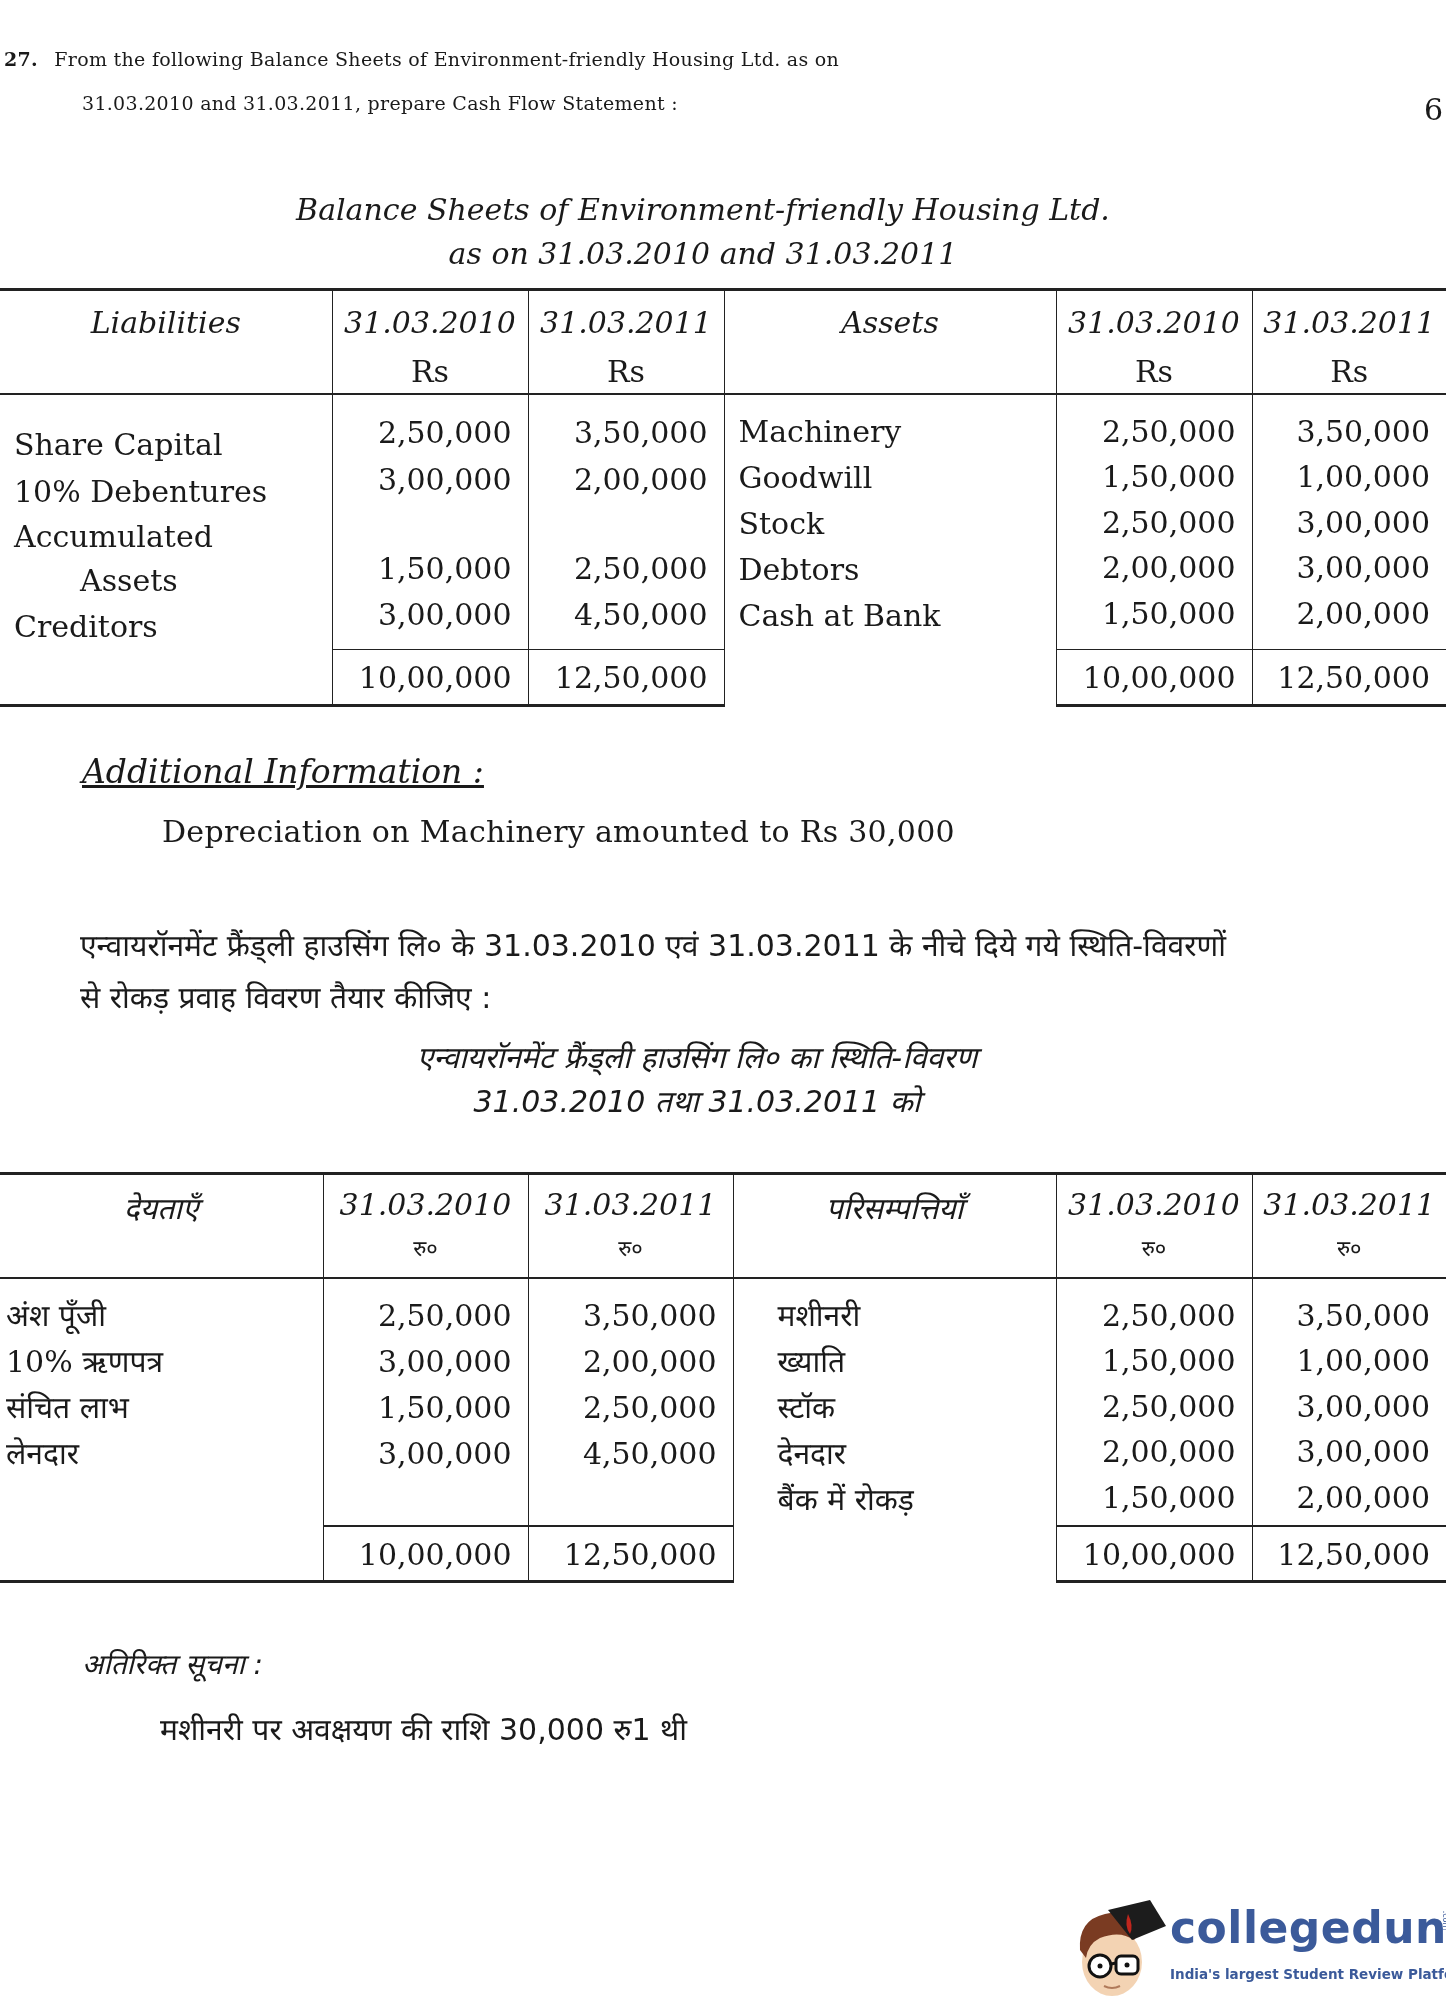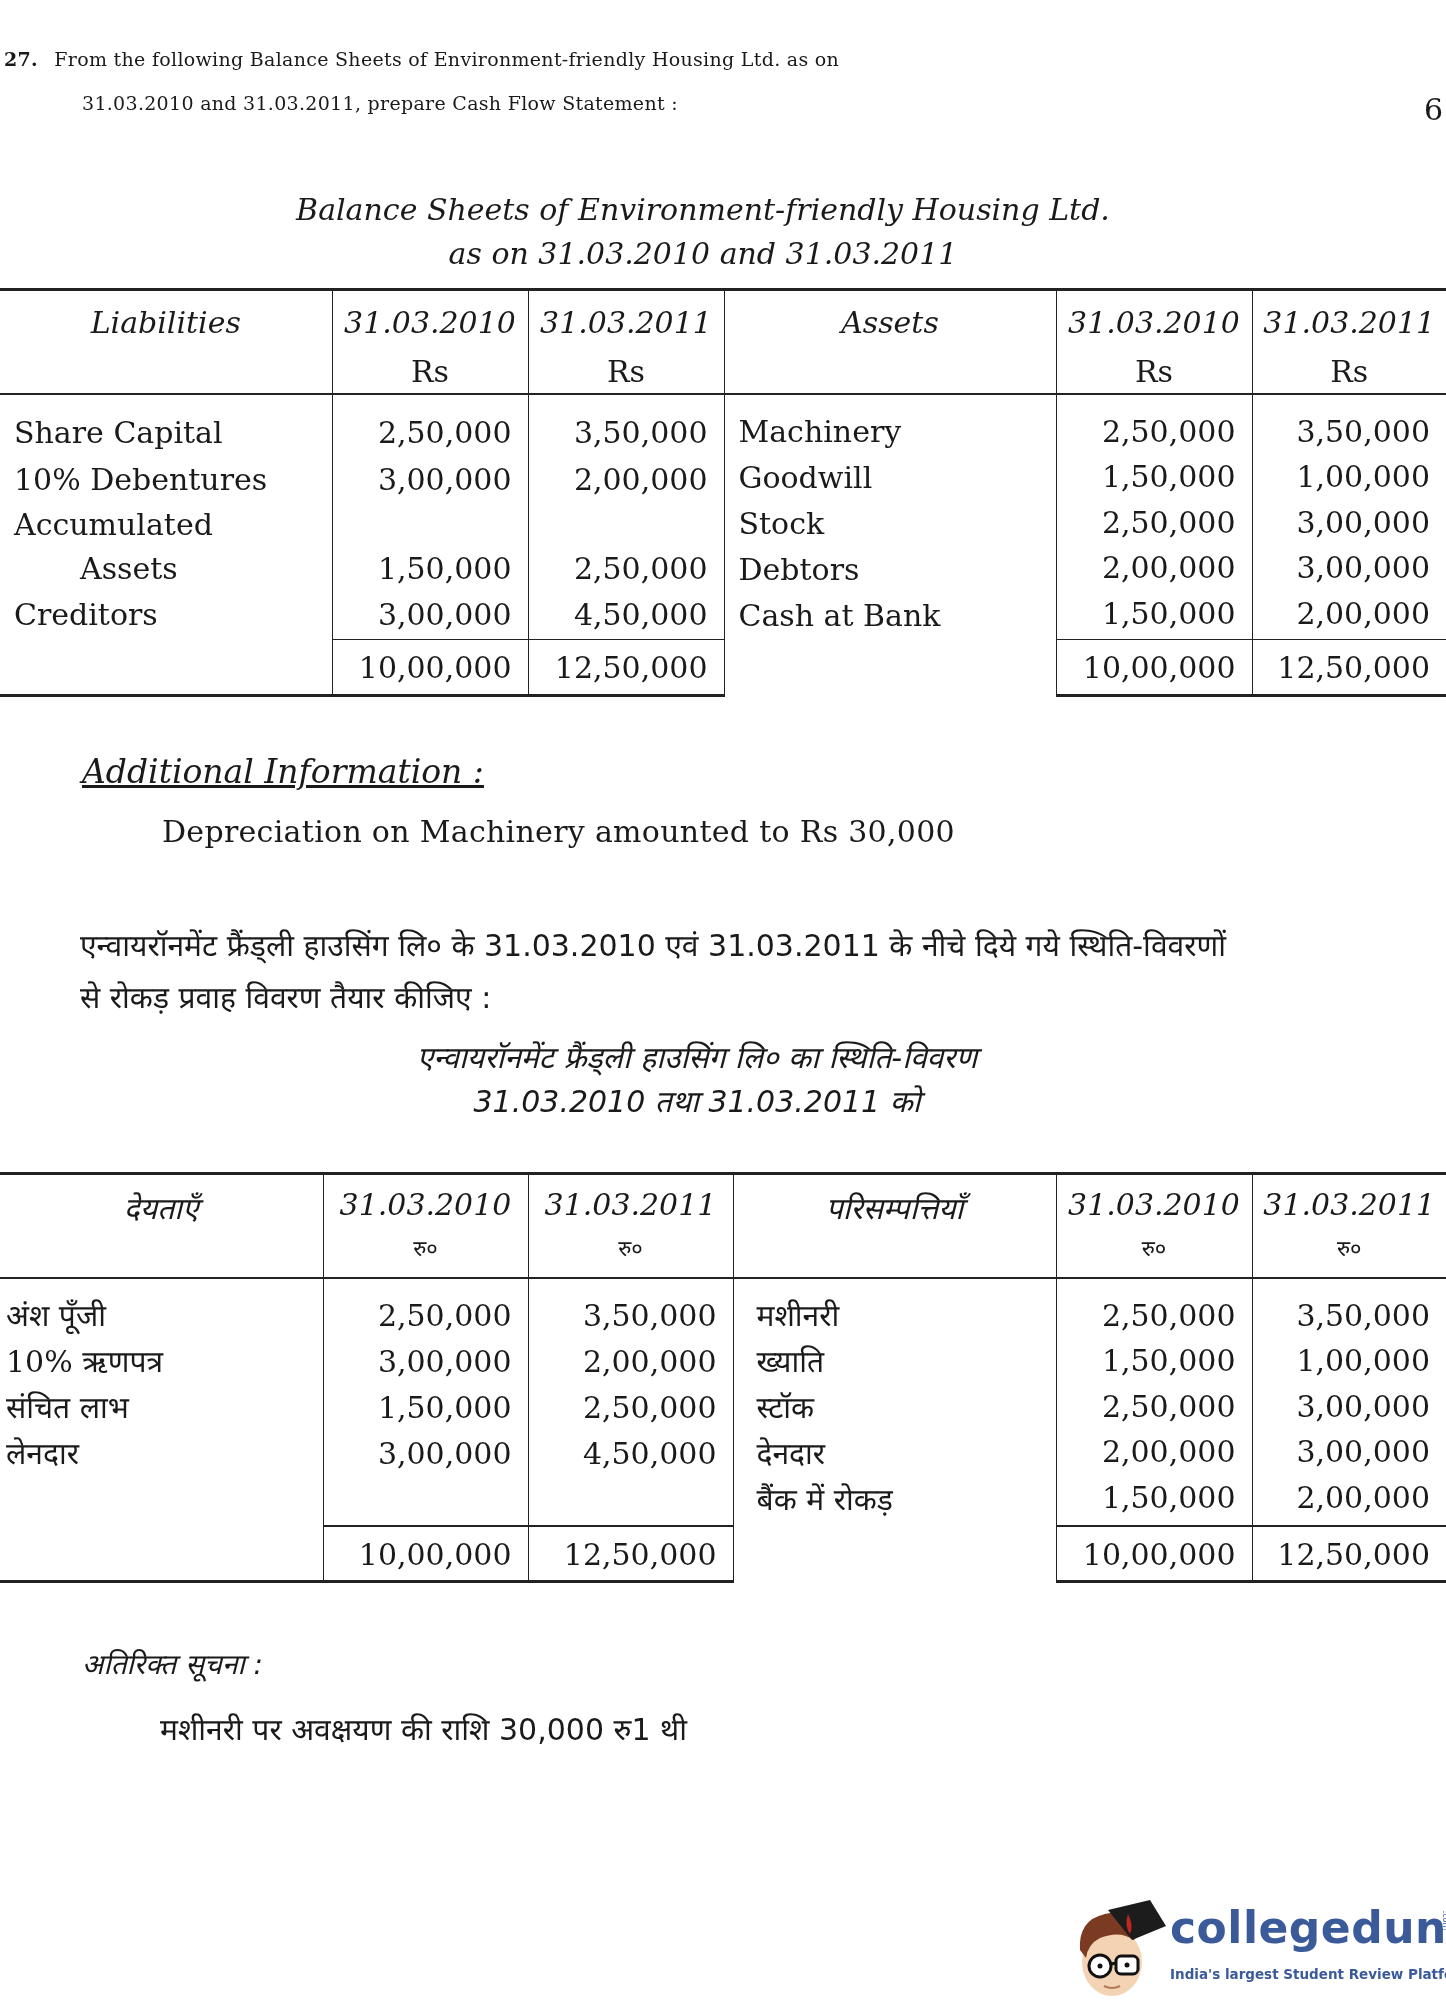--- a/index.html
+++ b/index.html
@@ -72,21 +72,21 @@
     <th class="topline vline" style="padding-top:14px;">
       <div>31.03.2010</div>
       <div style="font-style:normal; margin-top:14px;">Rs</div>
     </th>
     <th class="topline vline" style="padding-top:14px;">
       <div>31.03.2011</div>
       <div style="font-style:normal; margin-top:14px;">Rs</div>
     </th>
   </tr>
   <tr style="height:246px;">
-    <td class="midline lbl" style="padding-top:14px; line-height:47px;">
+    <td class="midline lbl" style="padding-top:26px; line-height:47px;">
       <div>Share Capital</div>
       <div>10% Debentures</div>
       <div style="line-height:44px;">Accumulated</div>
       <div style="padding-left:66px; line-height:44px;">Assets</div>
       <div>Creditors</div>
     </td>
     <td class="midline vline num" style="padding-top:14px; line-height:47px;">
       <div>2,50,000</div>
       <div>3,00,000</div>
       <div style="line-height:44px;">&nbsp;</div>
@@ -183,21 +183,21 @@
       <div>3,00,000</div>
       <div>1,50,000</div>
       <div>3,00,000</div>
     </td>
     <td class="midline vline num" style="padding-top:14px; line-height:46px; font-family:'DejaVu Serif',serif;">
       <div>3,50,000</div>
       <div>2,00,000</div>
       <div>2,50,000</div>
       <div>4,50,000</div>
     </td>
-    <td class="midline vline" rowspan="2" style="padding:14px 0 0 23px; line-height:46px;">
+    <td class="midline vline" rowspan="2" style="padding:14px 0 0 44px; line-height:46px;">
       <div>मशीनरी</div>
       <div>ख्याति</div>
       <div>स्टॉक</div>
       <div>देनदार</div>
       <div>बैंक में रोकड़</div>
     </td>
     <td class="midline vline num" style="padding-top:14px; line-height:45.5px; font-family:'DejaVu Serif',serif;">
       <div>2,50,000</div>
       <div>1,50,000</div>
       <div>2,50,000</div>

